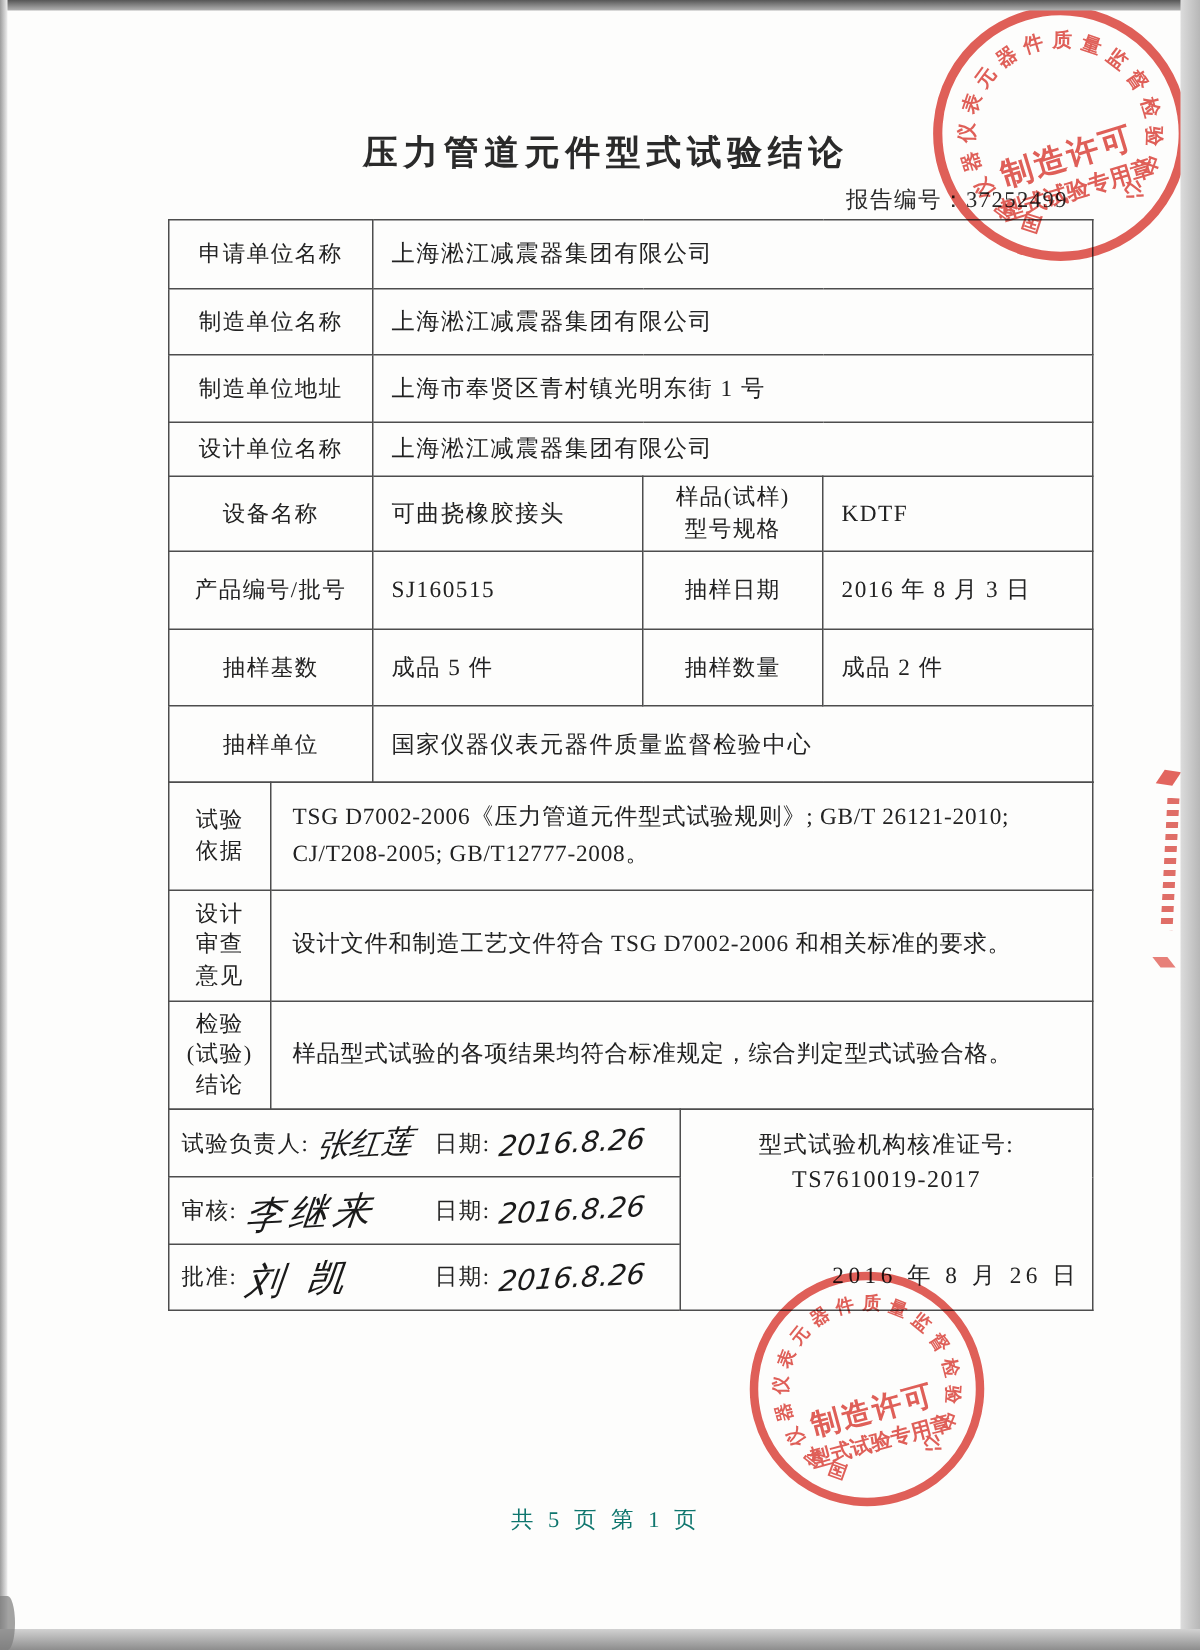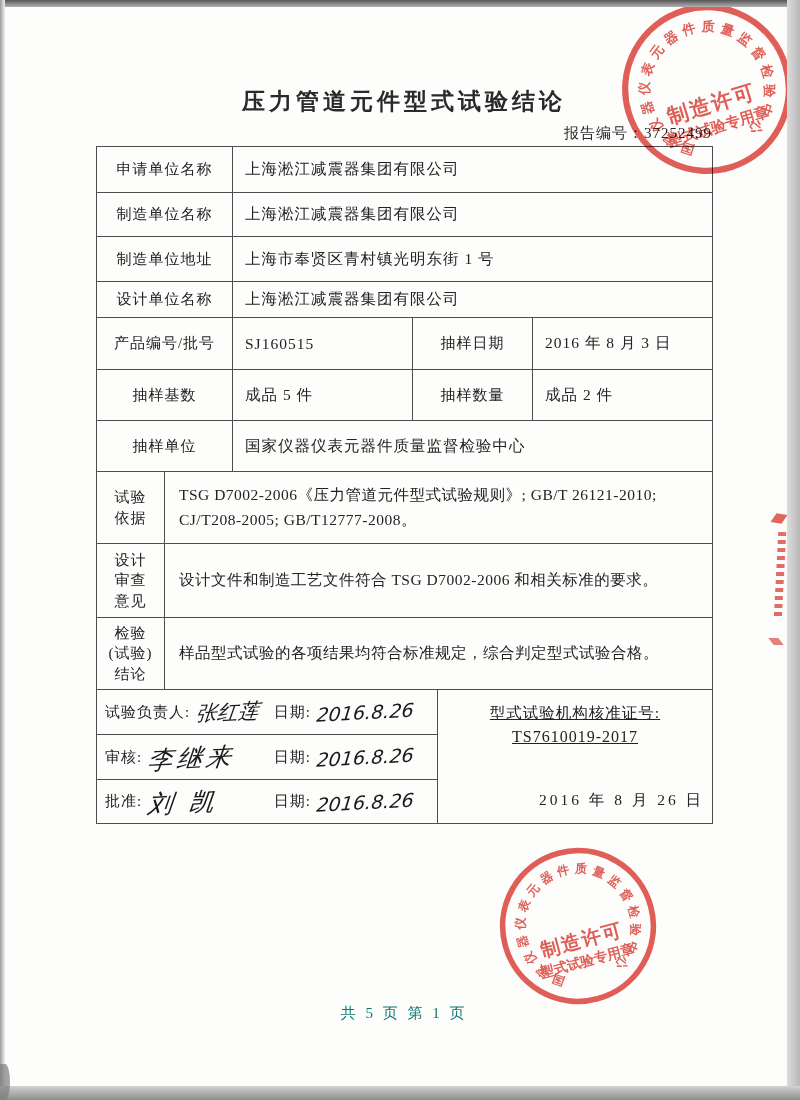--- a/index.html
+++ b/index.html
@@ -21,21 +21,21 @@
     position:absolute;left:0;top:86px;width:808px;margin:0;
     text-align:center;font-size:23px;font-weight:bold;letter-spacing:4px;color:#2a2a2a;
   }
   .report-no{
     position:absolute;left:96px;top:124px;width:616px;
     text-align:right;font-size:15px;letter-spacing:1px;color:#2a2a2a;
   }
 
   
   .tables{position:absolute;left:96px;top:146px;width:616px;z-index:1;}
-  table{border-collapse:collapse;width:616px;table-layout:fixed;}
+  table{border-collapse:collapse;width:616px;table-layout:fixed;margin-left:16px;}
   .tB,.tC{margin-top:-1px;}
   td{border:1px solid #4d4d4d;font-size:15px;color:#222;vertical-align:middle;overflow:hidden;}
   td.lab{text-align:center;letter-spacing:1px;padding:2px;}
   td.val{padding:2px 8px 2px 12px;font-size:15.5px;letter-spacing:1px;}
   .pre{white-space:pre-line;line-height:1.35;}
   .tA tr.hA1{height:46px}.tA tr.hA2{height:44px}.tA tr.hA3{height:45px}
   .tA tr.hA4{height:36px}.tA tr.hA5{height:50px}.tA tr.hA6{height:46px}
   .tA tr.hA7{height:52px}.tA tr.hA8{height:51px}.tA tr.hA9{height:51px}
   .tB tr.hB1{height:72px}.tB tr.hB2{height:74px}.tB tr.hB3{height:72px}.tB tr.hB4{height:83px}
   .tB td.txt{padding:4px 10px 4px 14px;line-height:1.55;font-size:15.5px;letter-spacing:.5px;}
@@ -49,21 +49,21 @@
   .hand{
     display:inline-block;font-family:"DejaVu Sans","Liberation Sans",sans-serif;
     font-style:italic;transform:skewX(-9deg) rotate(-3deg);color:#1a1a1a;
   }
   .sig-name{flex:1;font-size:21px;padding-left:6px;white-space:nowrap;}
   .sig-name.big{font-size:25px;letter-spacing:4px;}
   .dlabel{font-size:15px;letter-spacing:1px;white-space:nowrap;}
   .sig-date{width:112px;font-size:19px;padding-left:6px;white-space:nowrap;}
 
   
-  .approval{position:relative;vertical-align:top;text-decoration:underline;}
+  .approval{position:relative;vertical-align:top;}
   .cert-label{text-align:center;font-size:15.5px;letter-spacing:1px;padding-top:12px;}
   .cert-no{text-align:center;font-size:16px;letter-spacing:1px;padding-top:4px;}
   .approval-date{position:absolute;right:8px;bottom:12px;font-size:15.5px;letter-spacing:3px;white-space:nowrap;}
 
   
   .footer{
     position:absolute;left:96px;top:1004px;width:616px;
     text-align:center;font-size:15px;letter-spacing:3px;color:#0f766e;
   }
 
@@ -114,20 +114,27 @@
         <td class="lab">制造单位名称</td>
         <td class="val" colspan="3">上海淞江减震器集团有限公司</td>
       </tr>
       <tr class="hA3">
         <td class="lab">制造单位地址</td>
         <td class="val" colspan="3">上海市奉贤区青村镇光明东街 1 号</td>
       </tr>
       <tr class="hA4">
         <td class="lab">设计单位名称</td>
         <td class="val" colspan="3">上海淞江减震器集团有限公司</td>
+      </tr>
+      <tr class="hA5">
+        <td class="lab">设备名称</td>
+        <td class="val">可曲挠橡胶接头</td>
+        <td class="lab pre">样品(试样)
+型号规格</td>
+        <td class="val">KDTF</td>
       </tr>
       <tr class="hA7">
         <td class="lab">产品编号/批号</td>
         <td class="val">SJ160515</td>
         <td class="lab">抽样日期</td>
         <td class="val">2016 年 8 月 3 日</td>
       </tr>
       <tr class="hA8">
         <td class="lab">抽样基数</td>
         <td class="val">成品 5 件</td>

